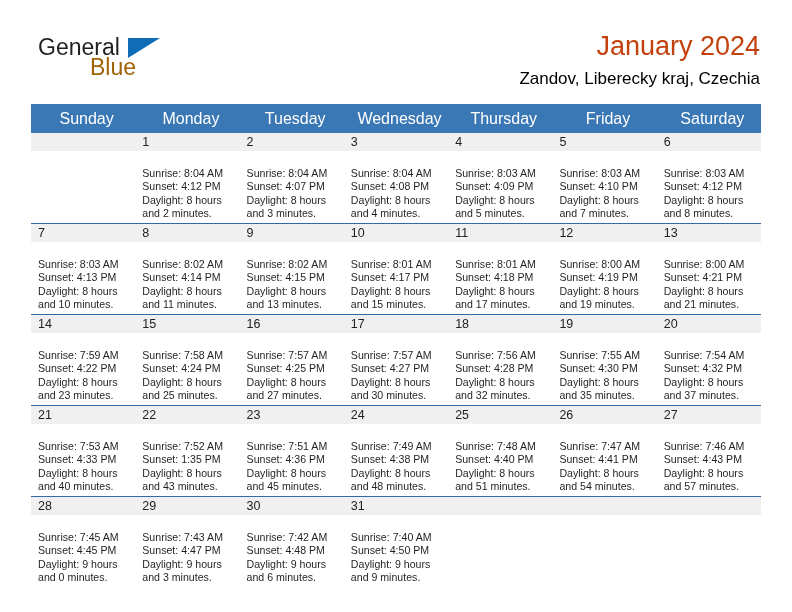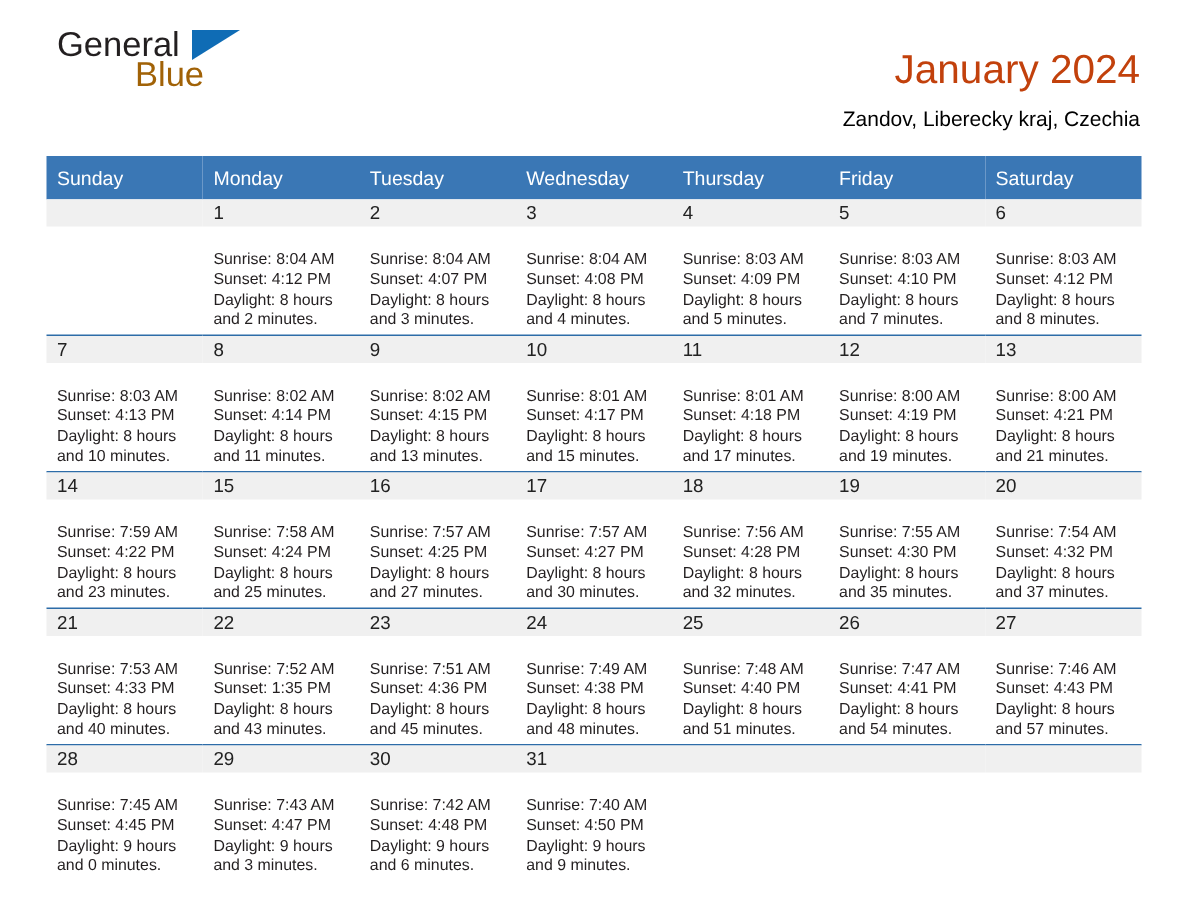--- a/index.html
+++ b/index.html
@@ -27,21 +27,21 @@
     position: absolute;
     left: 0;
     top: 0;
     width: 792px;
     height: 100px;
   }
 
   .brand {
     position: absolute;
     left: 32px;
-    top: 16px;
+    top: 34px;
     width: 190px;
     height: 56px;
   }
   .brand-general {
     position: absolute;
     left: 6px;
     top: 0px;
     font-size: 23px;
     letter-spacing: 0px;
     color: #231f20;
@@ -74,43 +74,43 @@
     text-align: right;
   }
   .cal-title {
     font-size: 27px;
     color: #c2410c;
     line-height: 32px;
     white-space: nowrap;
   }
   .cal-subtitle {
     margin-top: 9px;
-    font-size: 14px;
+    font-size: 17px;
     color: #000000;
     line-height: 16px;
     white-space: nowrap;
     text-align: center;
   }
 
   
   .calendar {
     position: absolute;
     left: 31px;
     top: 104px;
     width: 730px;
     border-collapse: collapse;
     table-layout: fixed;
   }
 
   .calendar th {
     background: #3a77b5;
     color: #ffffff;
-    font-size: 13px;
+    font-size: 16px;
     font-weight: normal;
-    text-align: left;
+    text-align: center;
     padding: 5px 0 5px 7px;
     height: 19px;
     border: none;
     vertical-align: middle;
   }
 
   .calendar td {
     width: 104.28px;
     vertical-align: top;
     padding: 0;

